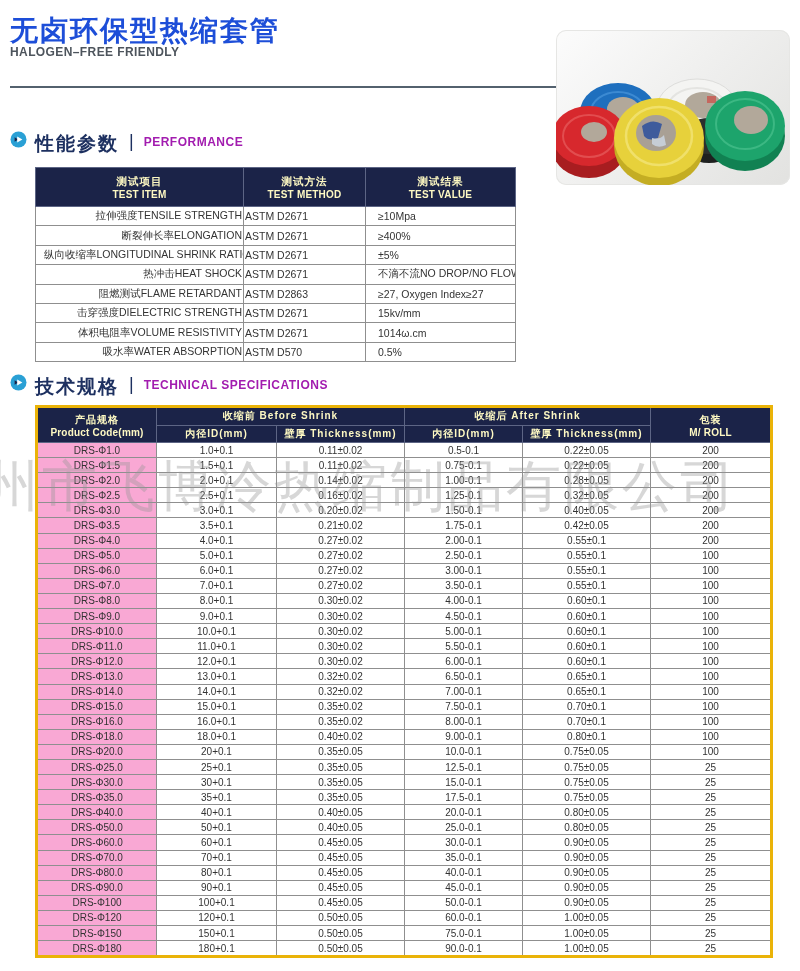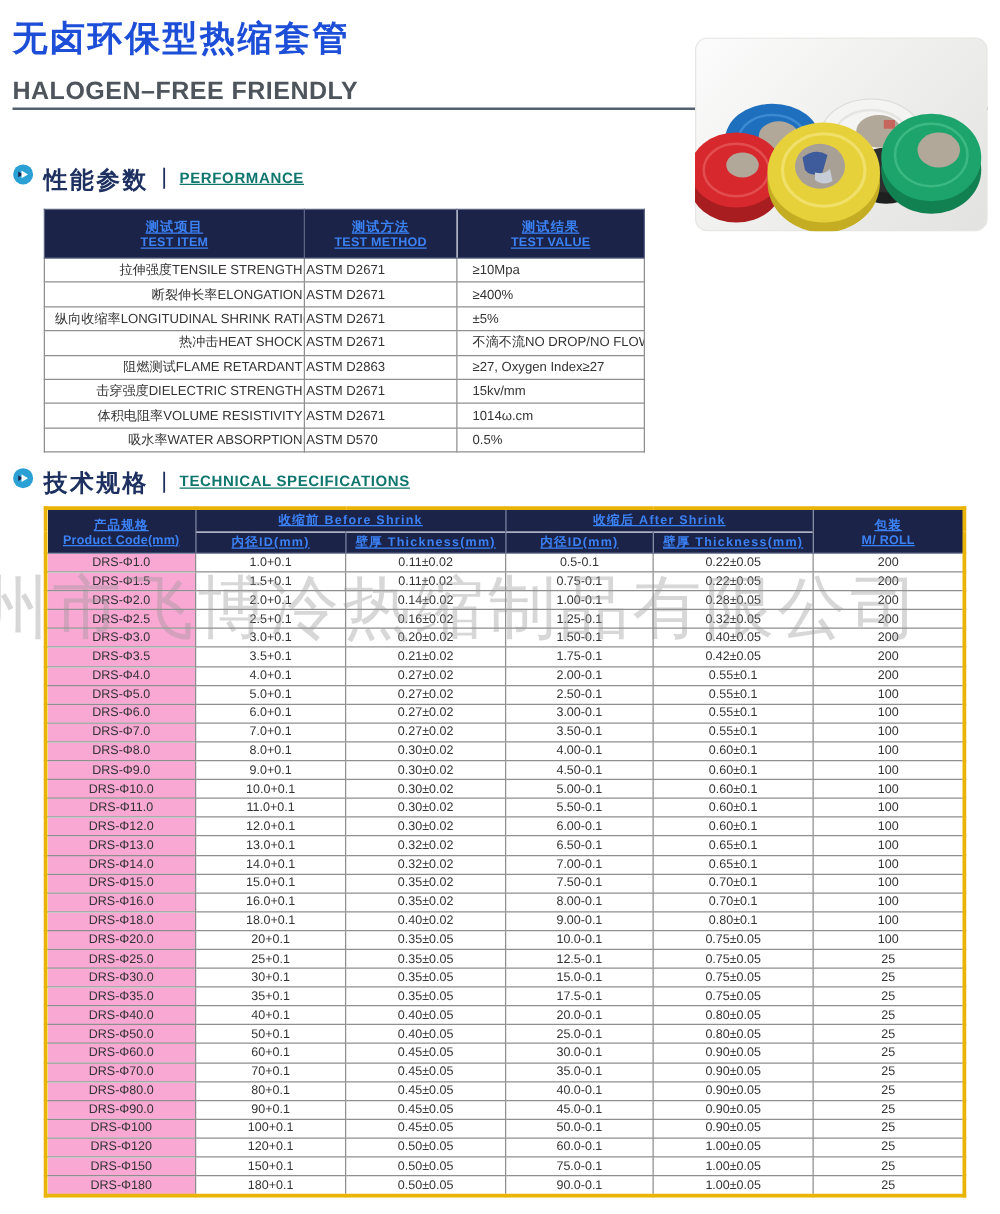--- a/index.html
+++ b/index.html
@@ -7,47 +7,46 @@
     width:800px;height:971px;position:relative;overflow:hidden;
     background:#ffffff;font-family:"Liberation Sans","DejaVu Sans",sans-serif;
     -webkit-font-smoothing:antialiased;
   }
   
   .page-title{
     position:absolute;left:10px;top:12px;
     font-size:28px;font-weight:bold;color:#1d4ed8;letter-spacing:2px;
   }
   .page-subtitle{
-    position:absolute;left:10px;top:62px;
-    font-size:20px;font-weight:bold;color:#4d545c;line-height:1.12;letter-spacing:.4px;
+    position:absolute;left:10px;top:46px;
+    font-size:12px;font-weight:bold;color:#4d545c;line-height:1.12;letter-spacing:.4px;
   }
   .title-divider{
     position:absolute;left:10px;top:86px;width:780px;height:2px;background:#53616e;
   }
   
   .product-card{
     position:absolute;left:556px;top:30px;width:234px;height:155px;border-radius:10px;
     background:linear-gradient(135deg,#fcfcfc 0%,#f0f0ef 45%,#e2e2e0 100%);
     box-shadow:0 0 0 1px #e6e6e4 inset;
   }
   .product-card svg{display:block;}
   
   .section-head{position:absolute;left:10px;display:flex;gap:8px;}
   .section-head .cn{font-size:19px;font-weight:bold;color:#1d3060;letter-spacing:2px;}
   .section-head .sep{font-size:18px;color:#1d3060;font-weight:normal;margin:0 2px 0 2px;}
-  .section-head .en{font-size:12px;font-weight:bold;color:#0f766e;letter-spacing:.5px;margin-top:4px;text-decoration:underline;}
+  .section-head .en{font-size:12px;font-weight:bold;color:#a21caf;letter-spacing:.5px;margin-top:4px;}
   #perf-head{top:131px;}
   #spec-head{top:374px;}
   
   table{border-collapse:collapse;table-layout:fixed;}
   th,td{border:1px solid #8f8f8f;overflow:hidden;white-space:nowrap;}
   thead th{
-    background:#1b2348;color:#3b82f6;font-weight:bold;
+    background:#1b2348;color:#fef9c3;font-weight:bold;
     border:1px solid #5d6585;
-    text-decoration:underline;
   }
   .hdr-cn{font-size:10.5px;font-weight:bold;letter-spacing:1px;}
   .hdr-en{font-size:10px;font-weight:bold;letter-spacing:.2px;}
   
   .perf-table{position:absolute;left:35px;top:167px;width:480px;border:1px solid #6e6e6e;}
   .perf-table thead th{height:36px;}
   .perf-table td{height:16.4px;font-size:10.5px;color:#333;background:#fff;}
   .perf-table td.c-item{text-align:right;padding-left:8px;}
   .perf-table td.c-method{margin-top:20px;}
   .perf-table td.c-value{text-align:left;padding-left:12px;}

